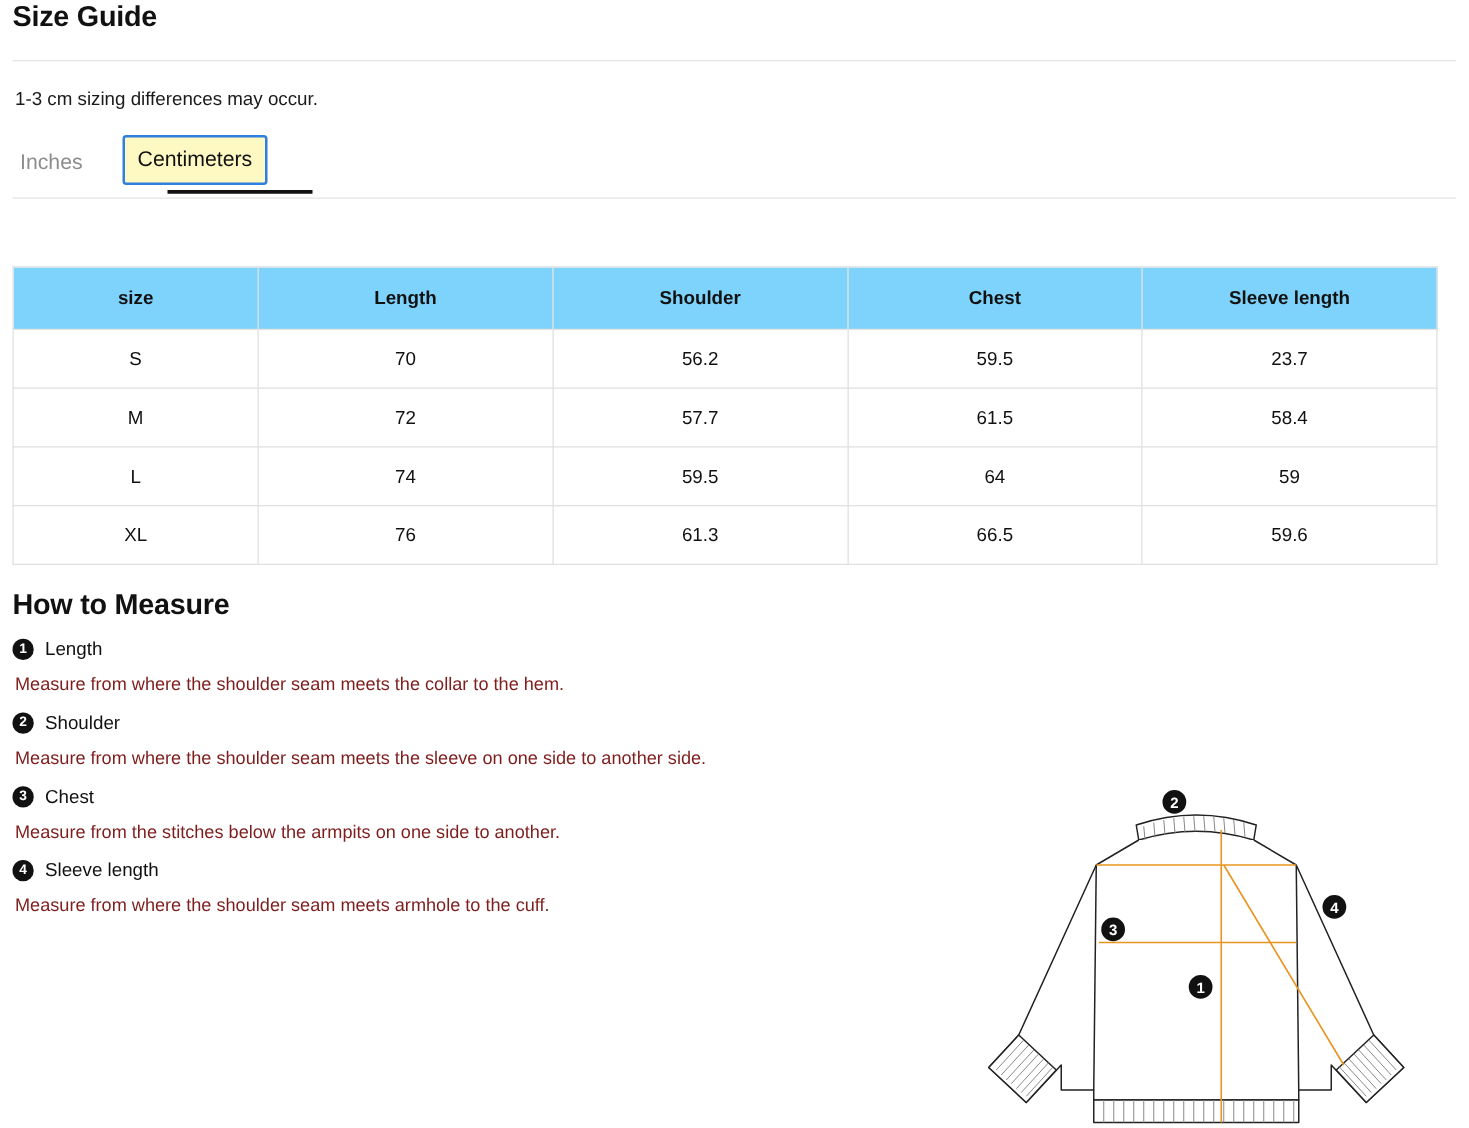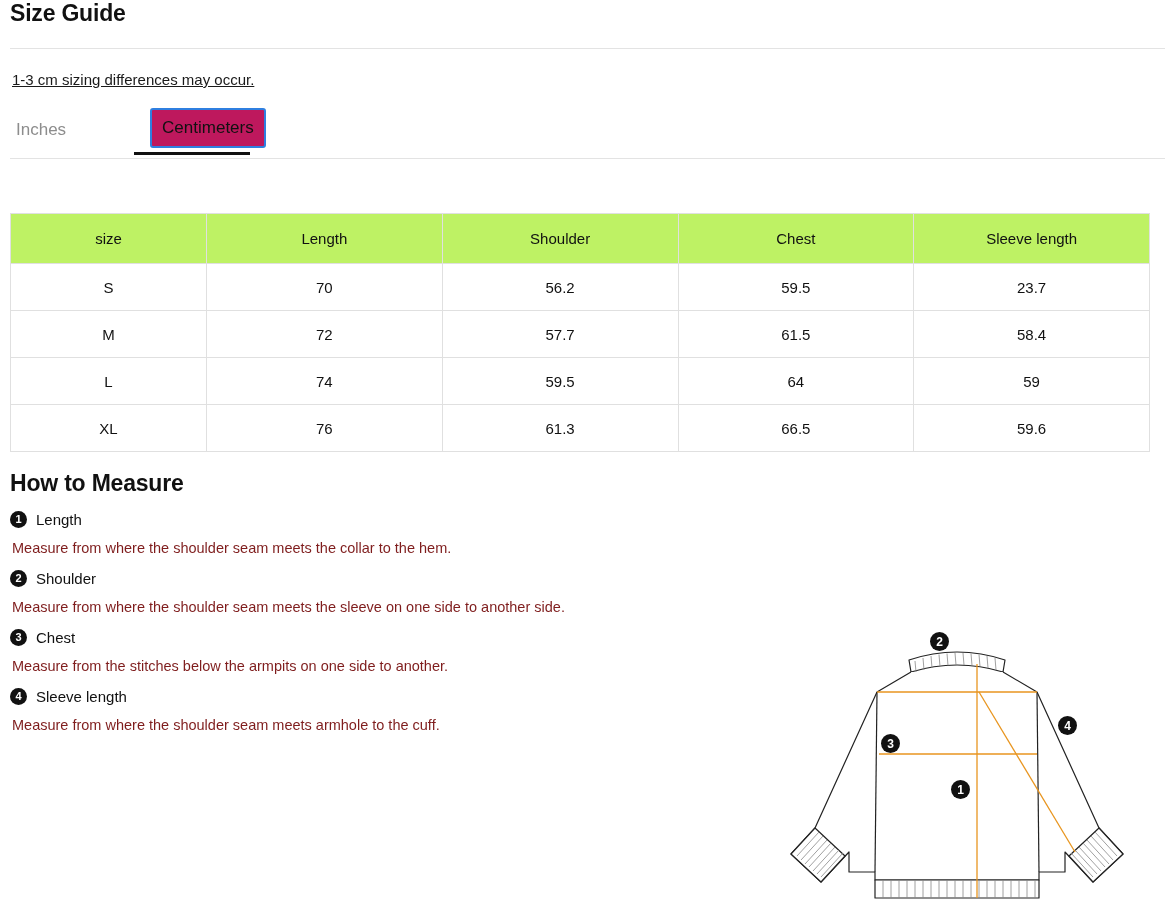--- a/index.html
+++ b/index.html
@@ -29,21 +29,20 @@
   }
   .rule {
     border: 0;
     border-top: 1px solid #e3e3e3;
     margin: 22px 0 0 0;
   }
   .note {
     font-size: 15px;
     color: #1a1a1a;
     margin: 22px 0 0 2px;
-    text-decoration: underline;
   }
 
   .tabs {
     display: flex;
     align-items: flex-end;
     margin-top: 16px;
     position: relative;
     height: 44px;
   }
   .tab {
@@ -54,22 +53,22 @@
     background: none;
     border: none;
     font-family: inherit;
   }
   .tab.inactive { margin-left: 2px; }
   .tab.active {
     color: #111;
     border: 2px solid #2f7fe0;
     border-radius: 3px;
     padding: 8px 10px;
-    margin-left: 80px;
-    background: #be185d;
+    margin-left: 28px;
+    background: #fef9c3;
     position: relative;
   }
   .tab-underline {
     position: absolute;
     left: 124px;
     bottom: -7px;
     width: 116px;
     height: 3px;
     background: #111;
   }
@@ -87,22 +86,22 @@
   }
   table.size-table th, table.size-table td {
     border: 1px solid #e0e0e0;
     text-align: center;
     font-size: 15px;
     font-weight: normal;
     height: 47px;
     color: #111;
   }
   table.size-table th {
-    background: #bef264;
-    font-weight: normal;
+    background: #7dd3fc;
+    font-weight: bold;
     height: 50px;
   }
   table.size-table col.c0 { width: 196px; }
 
   h2.how {
     font-size: 23px;
     font-weight: bold;
     margin: 18px 0 0 0;
     letter-spacing: -0.2px;
   }

